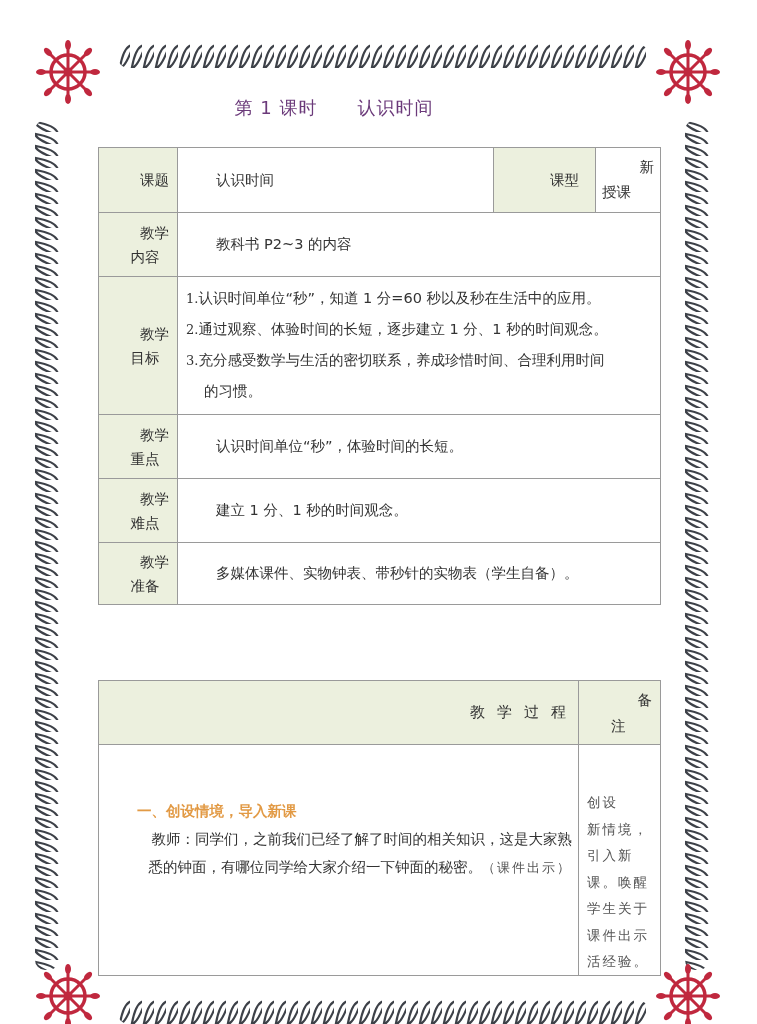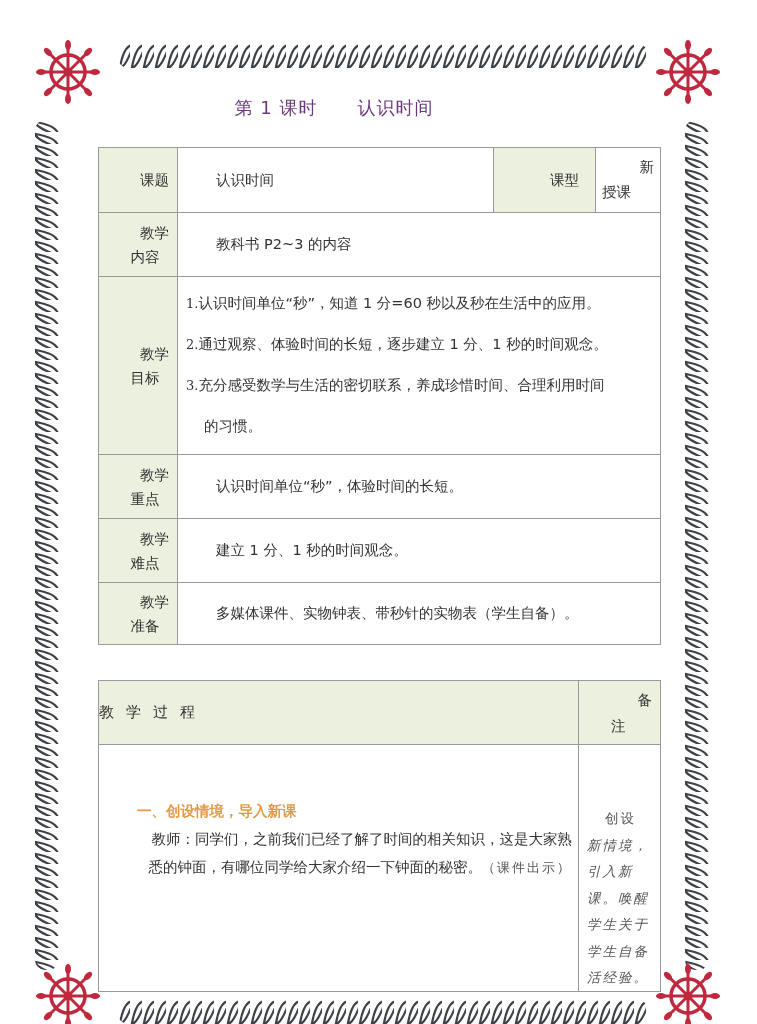--- a/index.html
+++ b/index.html
@@ -18,35 +18,35 @@
   }
   .title span { display: inline-block; }
   .title .gap { width: 40px; }
 
   table { border-collapse: collapse; position: absolute; table-layout: fixed; }
   td { border: 1px solid #9a9a9a; padding: 0; font-size: 14.5px; color: #333; vertical-align: middle; }
   .lbl { background: #ecf0de; text-align: right; padding-right: 8px; line-height: 24px; margin-left: 32px; }
   .lbl .l2 { display: block; text-align: center; padding-left: 22px; }
   .lbl .l1 { display: block; }
   .val { padding-left: 38px; }
-  .goals { padding: 6px 8px 8px 8px; line-height: 40px; }
+  .goals { padding: 6px 8px 8px 8px; line-height: 30px; }
   .goals .g { display: block; }
   .goals .cont { padding-left: 18px; display: block; }
   .num { font-family: "DejaVu Serif", "Liberation Serif", serif; font-size: 13px; }
-  .hdr { background: #ecf0de; text-align: left; letter-spacing: 12px; font-size: 15px; }
+  .hdr { background: #ecf0de; text-align: right; letter-spacing: 12px; font-size: 15px; }
   .note-hdr { background: #ecf0de; line-height: 26px; padding: 0 8px; }
   .note-hdr .a { display: block; text-align: right; }
   .note-hdr .b { display: block; text-align: left; padding-left: 24px; }
   .proc { vertical-align: top; padding: 52px 6px 0 8px; line-height: 28px; margin-top: 25px; }
   .sec-title { color: #e29a45; font-weight: bold; font-size: 14.5px; padding-left: 30px; display: block; }
   .body-text { display: block; text-indent: 36px; text-align: right; }
   .paren { font-family: "DejaVu Serif", "Liberation Serif", serif; font-size: 13px; color: #555; letter-spacing: 2px; }
   .notes { vertical-align: top; padding: 44px 6px 0 8px; font-family: "DejaVu Serif", "Liberation Serif", serif; font-size: 13.5px; color: #555; line-height: 26.5px; letter-spacing: 2px; }
-  .notes .first { display: block; text-align: center; margin-top: 16px; }
-  .notes .ln { display: block; font-style: italic; }
+  .notes .first { display: block; text-align: left; }
+  .notes .ln { display: block; }
 </style>
 </head>
 <body>
 
 <svg width="0" height="0" style="position:absolute">
   <defs>
     <pattern id="ropeH" width="12" height="24" patternUnits="userSpaceOnUse">
       <path d="M2 23 C 4 12, 8 2, 14 1 C 15 1, 15 3, 14 5 C 11 13, 8 20, 4 23 Z" fill="#fff" stroke="#3d4148" stroke-width="2.2"></path>
     </pattern>
     <pattern id="ropeV" width="24" height="12" patternUnits="userSpaceOnUse">
@@ -182,18 +182,18 @@
     <td class="proc">
       <span class="sec-title">一、创设情境，导入新课</span>
       <span class="body-text"><span>教师：同学们，之前我们已经了解了时间的相关知识，这是大家熟悉的钟面，有哪位同学给大家介绍一下钟面的秘密。</span><span class="paren">（课件出示）</span></span>
     </td>
     <td class="notes">
       <span class="first">创设</span>
       <span class="ln">新情境，</span>
       <span class="ln">引入新</span>
       <span class="ln">课。唤醒</span>
       <span class="ln">学生关于</span>
-      <span class="ln">学生自备</span>
+      <span class="ln">课件出示</span>
       <span class="ln">活经验。</span>
     </td>
   </tr>
 </tbody>
   </table>
 
 </body></html>

